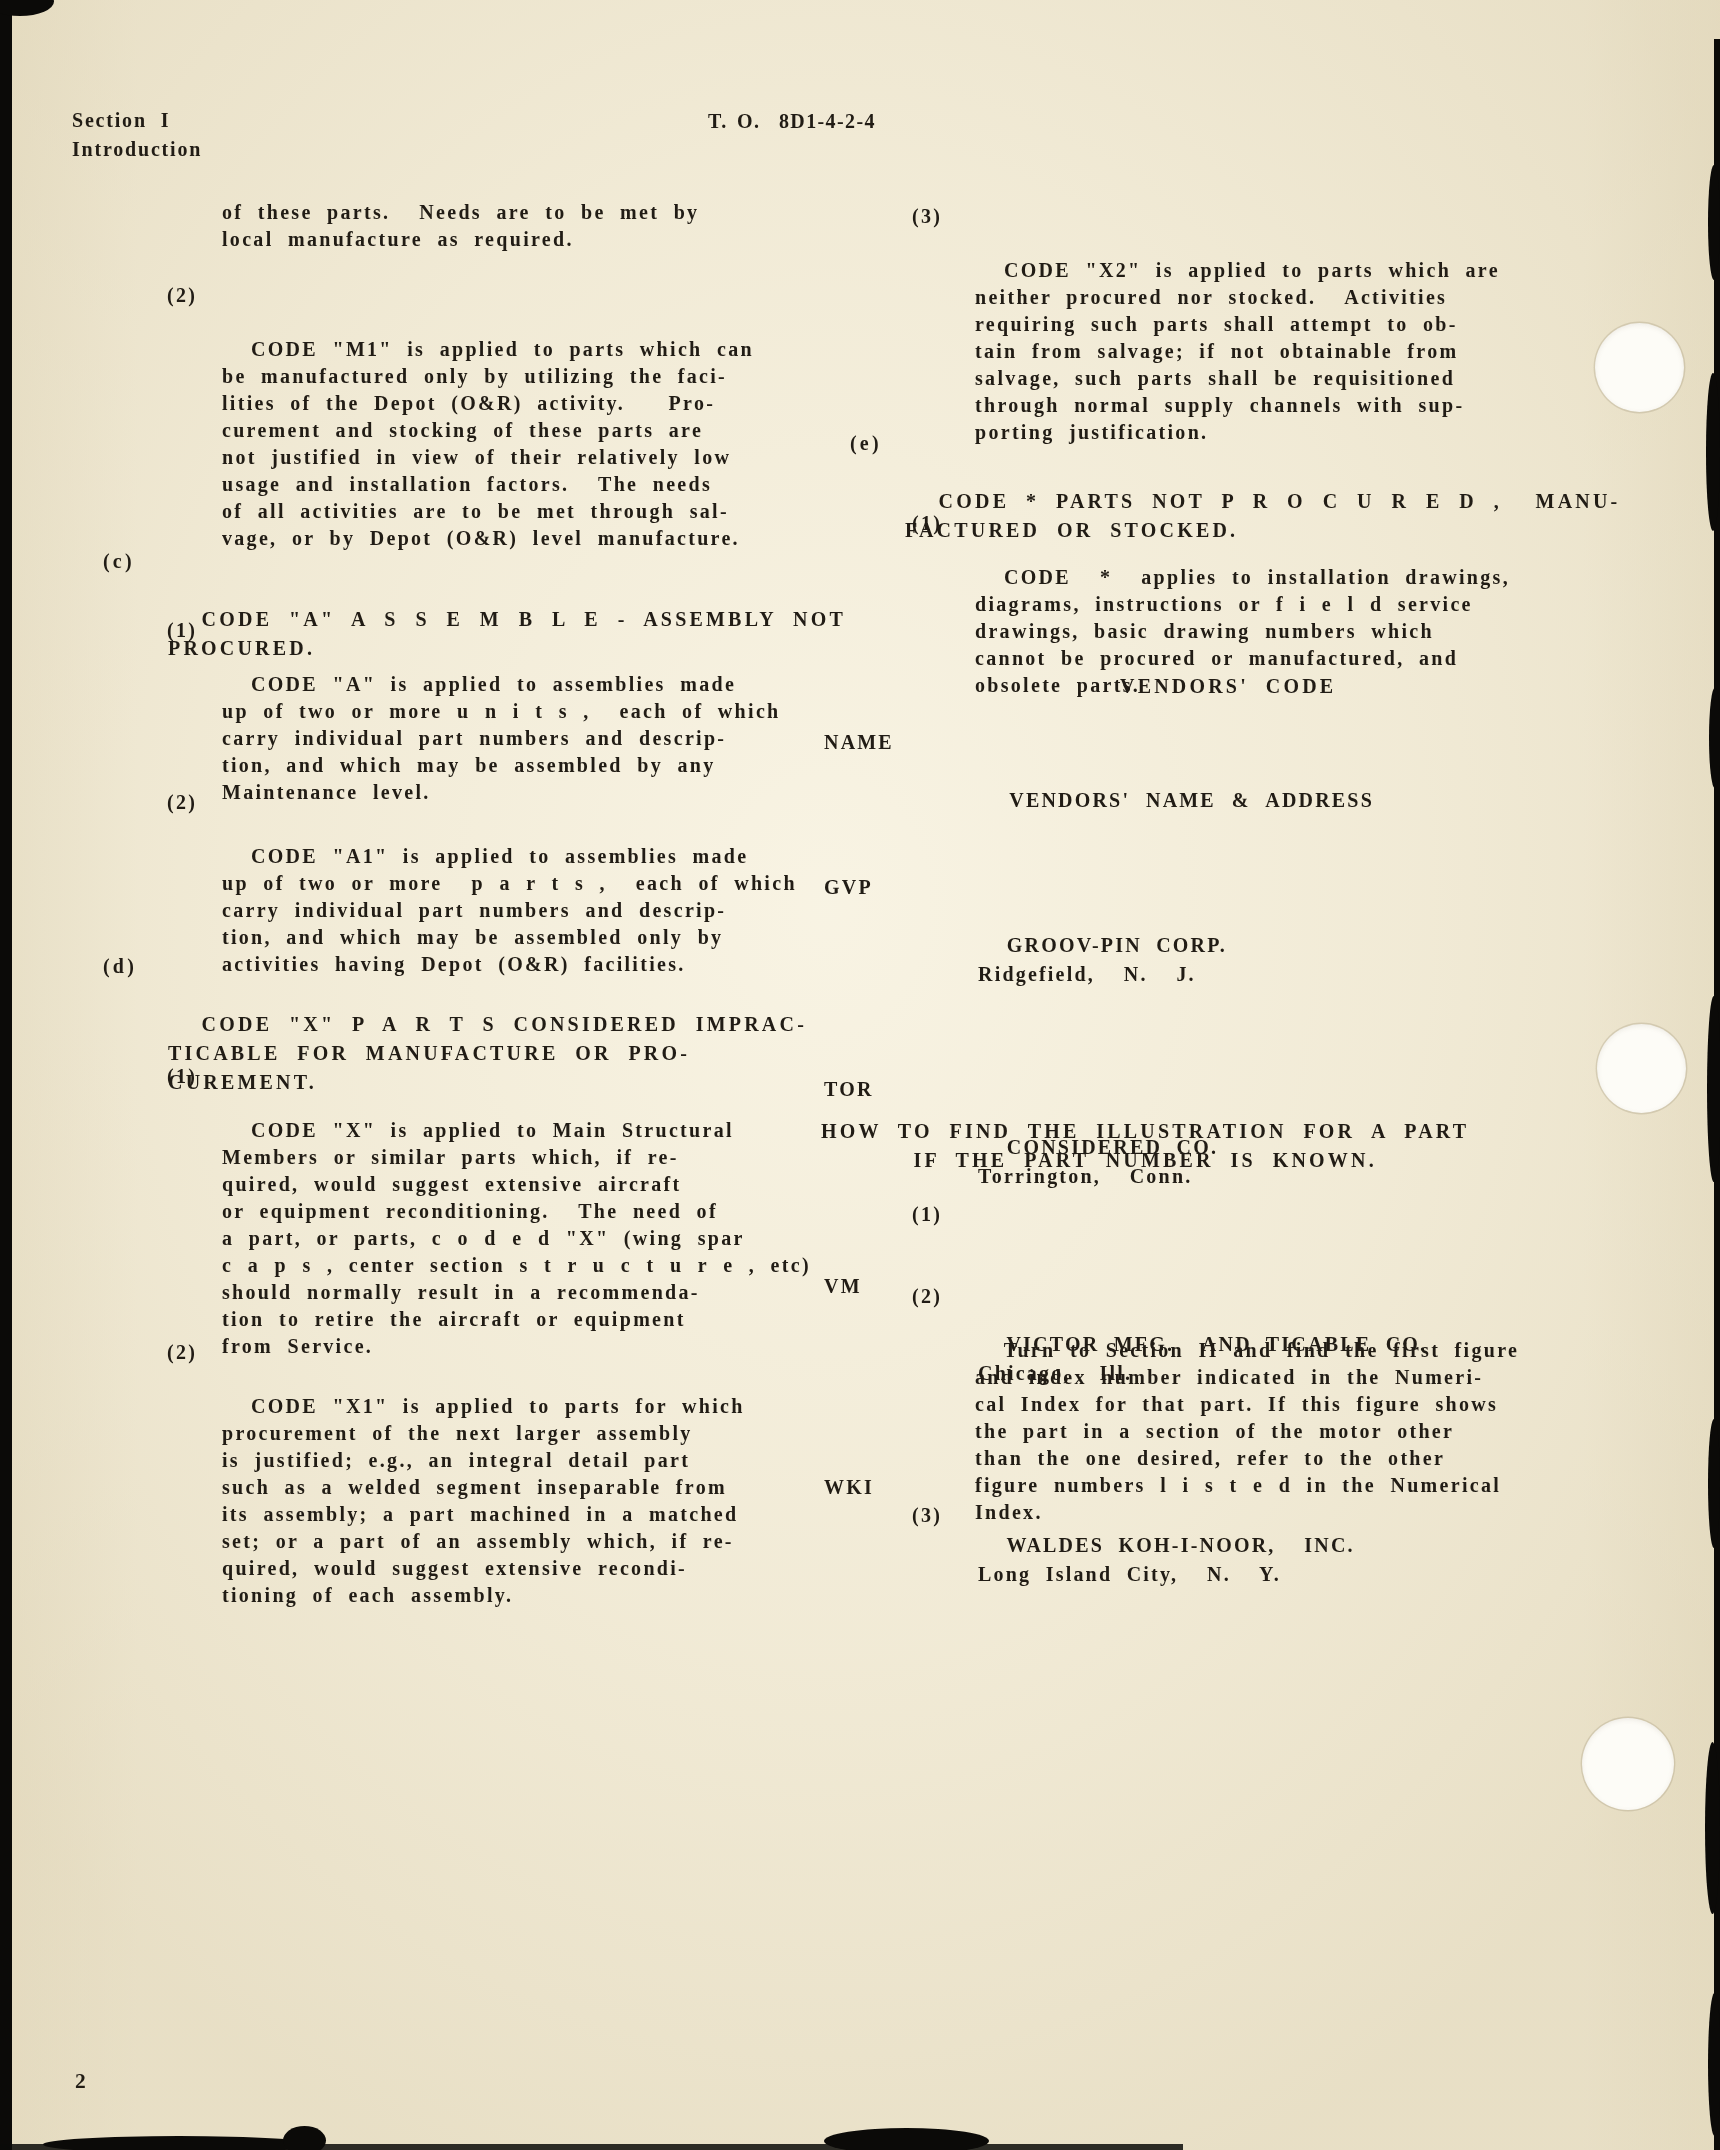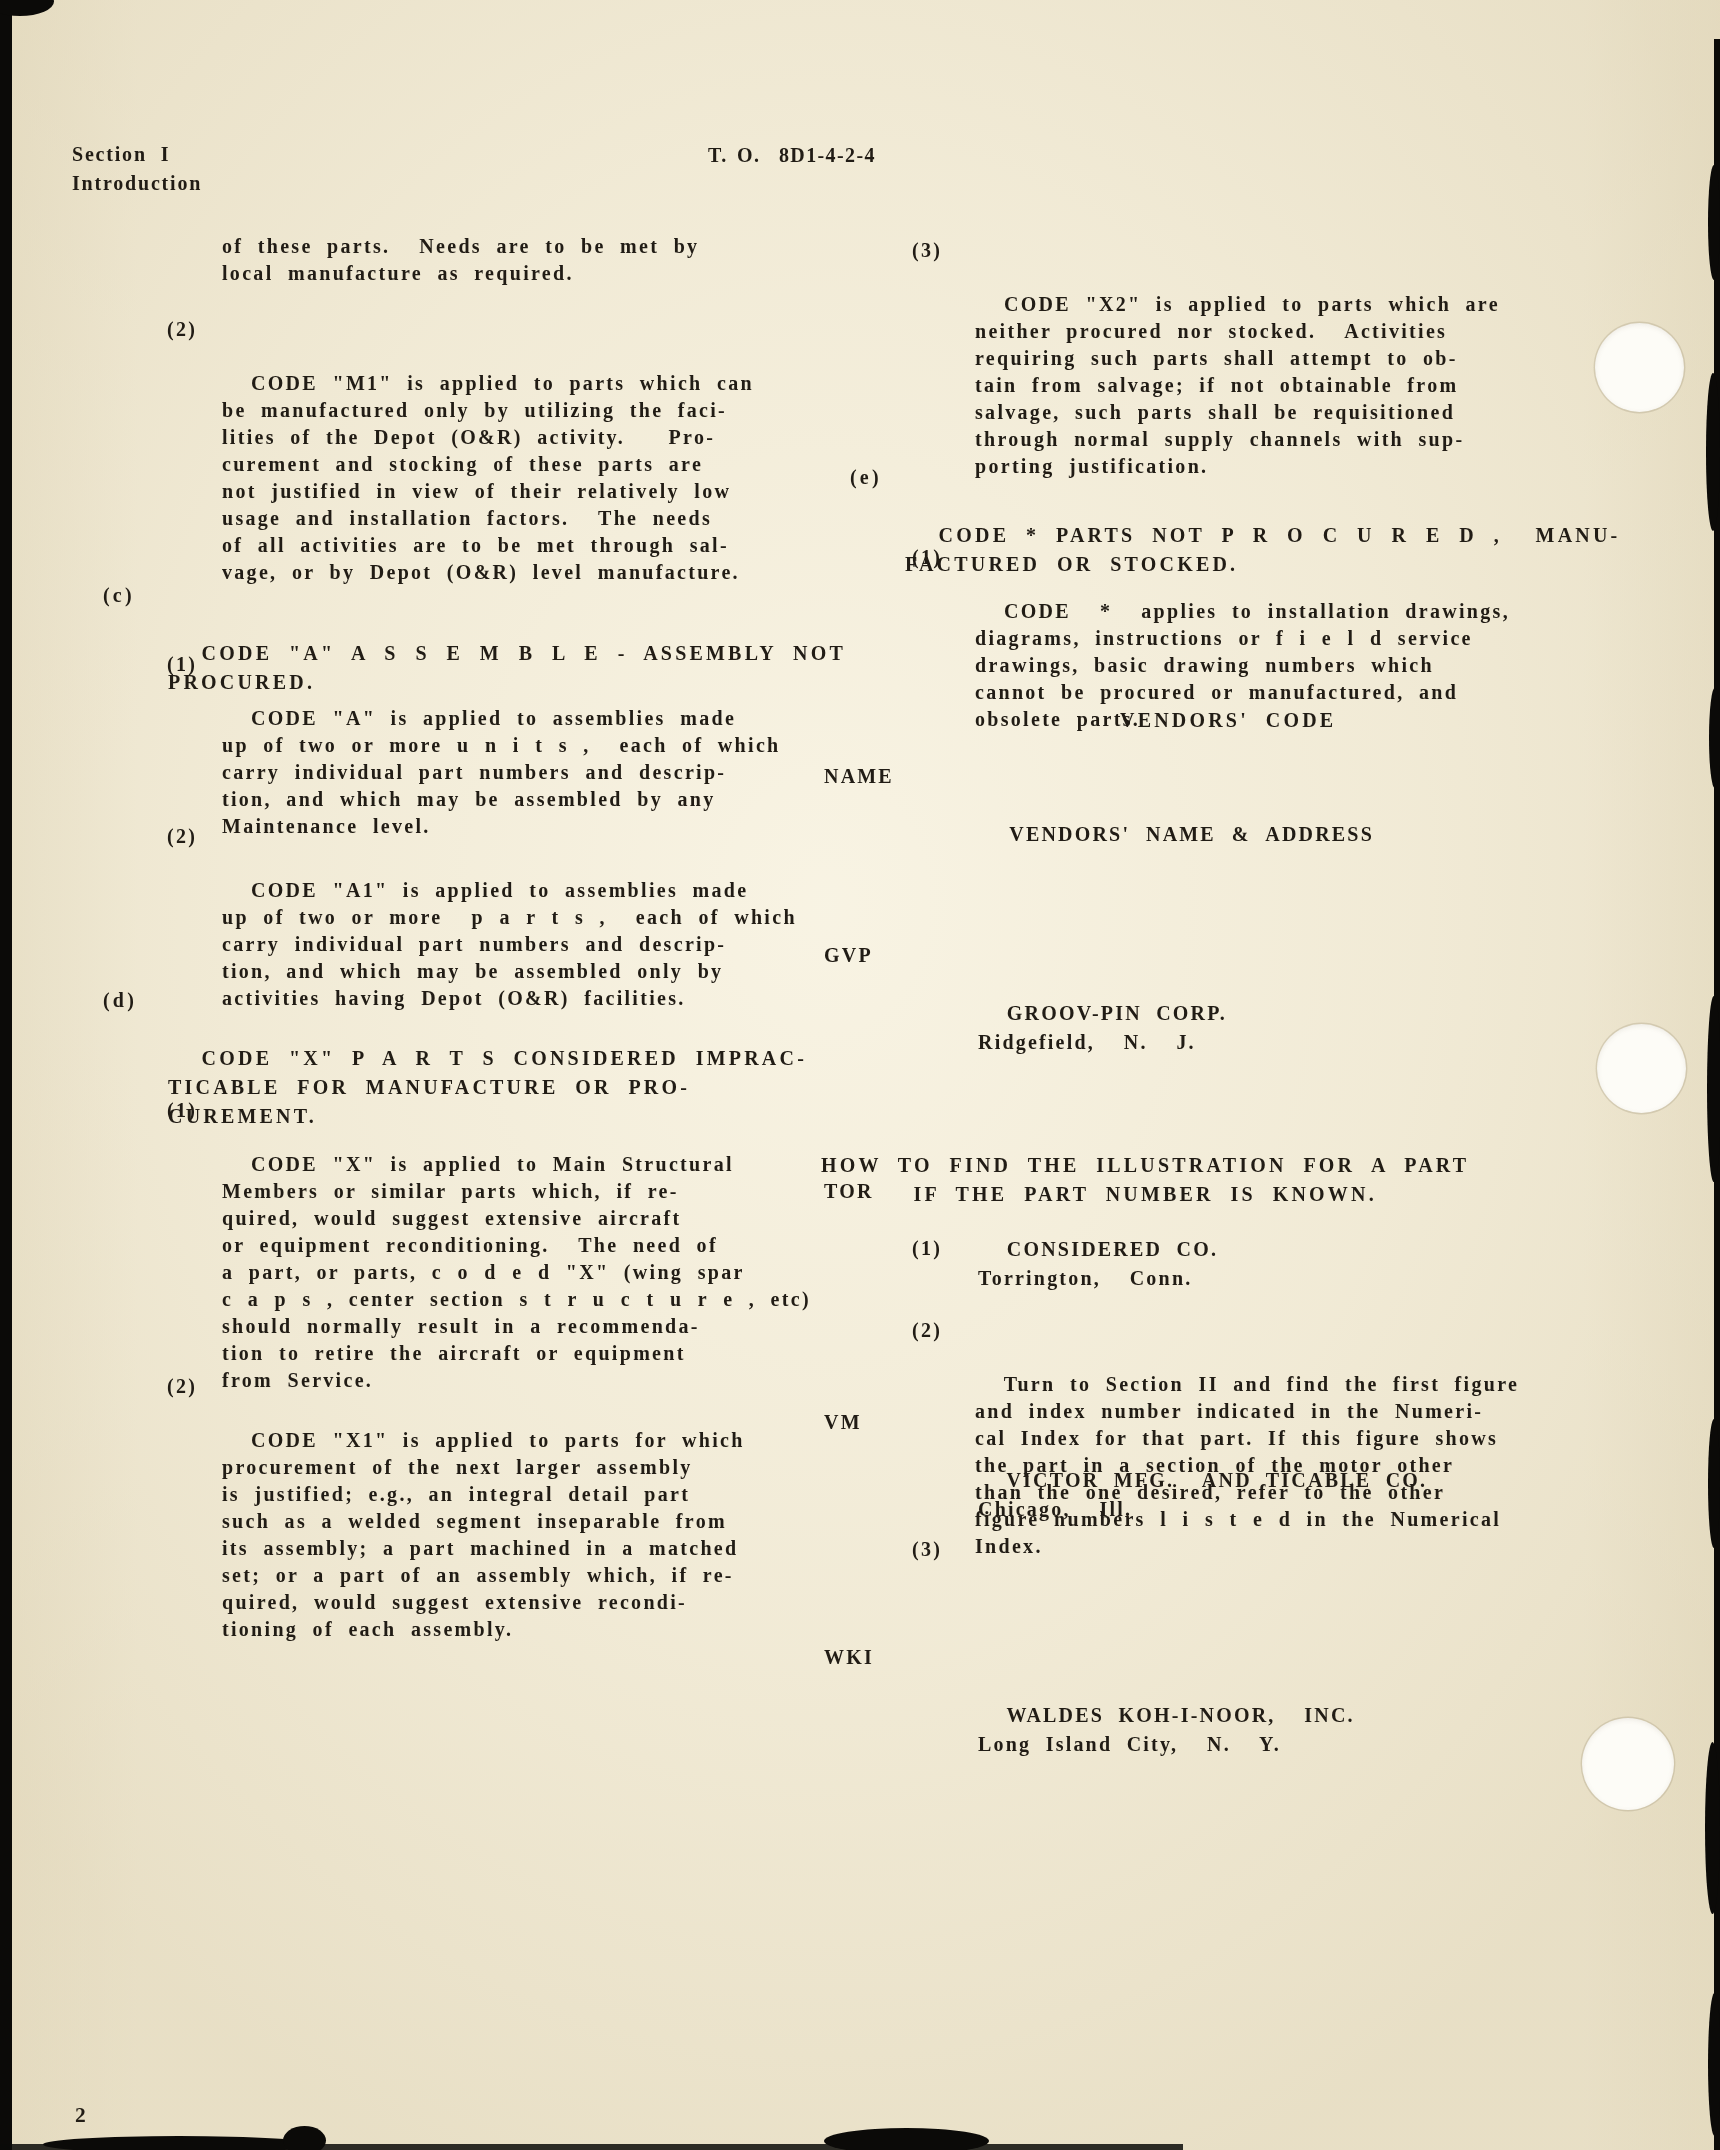--- a/index.html
+++ b/index.html
@@ -12,21 +12,21 @@
     position:absolute;inset:0;
     background:
       radial-gradient(ellipse 1075px 1362px at 48% 42%, rgba(255,252,240,.55) 0%, rgba(244,238,218,.25) 55%, rgba(222,211,180,.45) 100%),
       linear-gradient(90deg, rgba(210,198,165,.25) 0%, rgba(244,238,220,0) 8%, rgba(244,238,220,0) 92%, rgba(214,202,170,.3) 100%),
       #f0e9d4;
   }
   .body-text{
     position:absolute;
     font-weight:bold;font-size:20px;line-height:27px;
     letter-spacing:2.3px;word-spacing:7.2px;
-    color:#211c15;white-space:pre;margin-top:34px;
+    color:#211c15;white-space:pre;
   }
   .caps-heading{letter-spacing:3.2px;word-spacing:8.6px;line-height:29px;}
   .hang{padding-left:55px;}
   .hang .num{position:absolute;left:0;top:0;}
   .lh40{line-height:29px;}
   
   .hole{position:absolute;border-radius:50%;background:#fdfcf7;box-shadow:0 0 0 1.4px rgba(170,158,128,.35), inset 0 1.4px 5.7px rgba(120,110,90,.12);}
   .ink{position:absolute;background:#0b0a08;}
   .blob{border-radius:50%;}
   .vrow{position:relative;padding-left:154px;}

